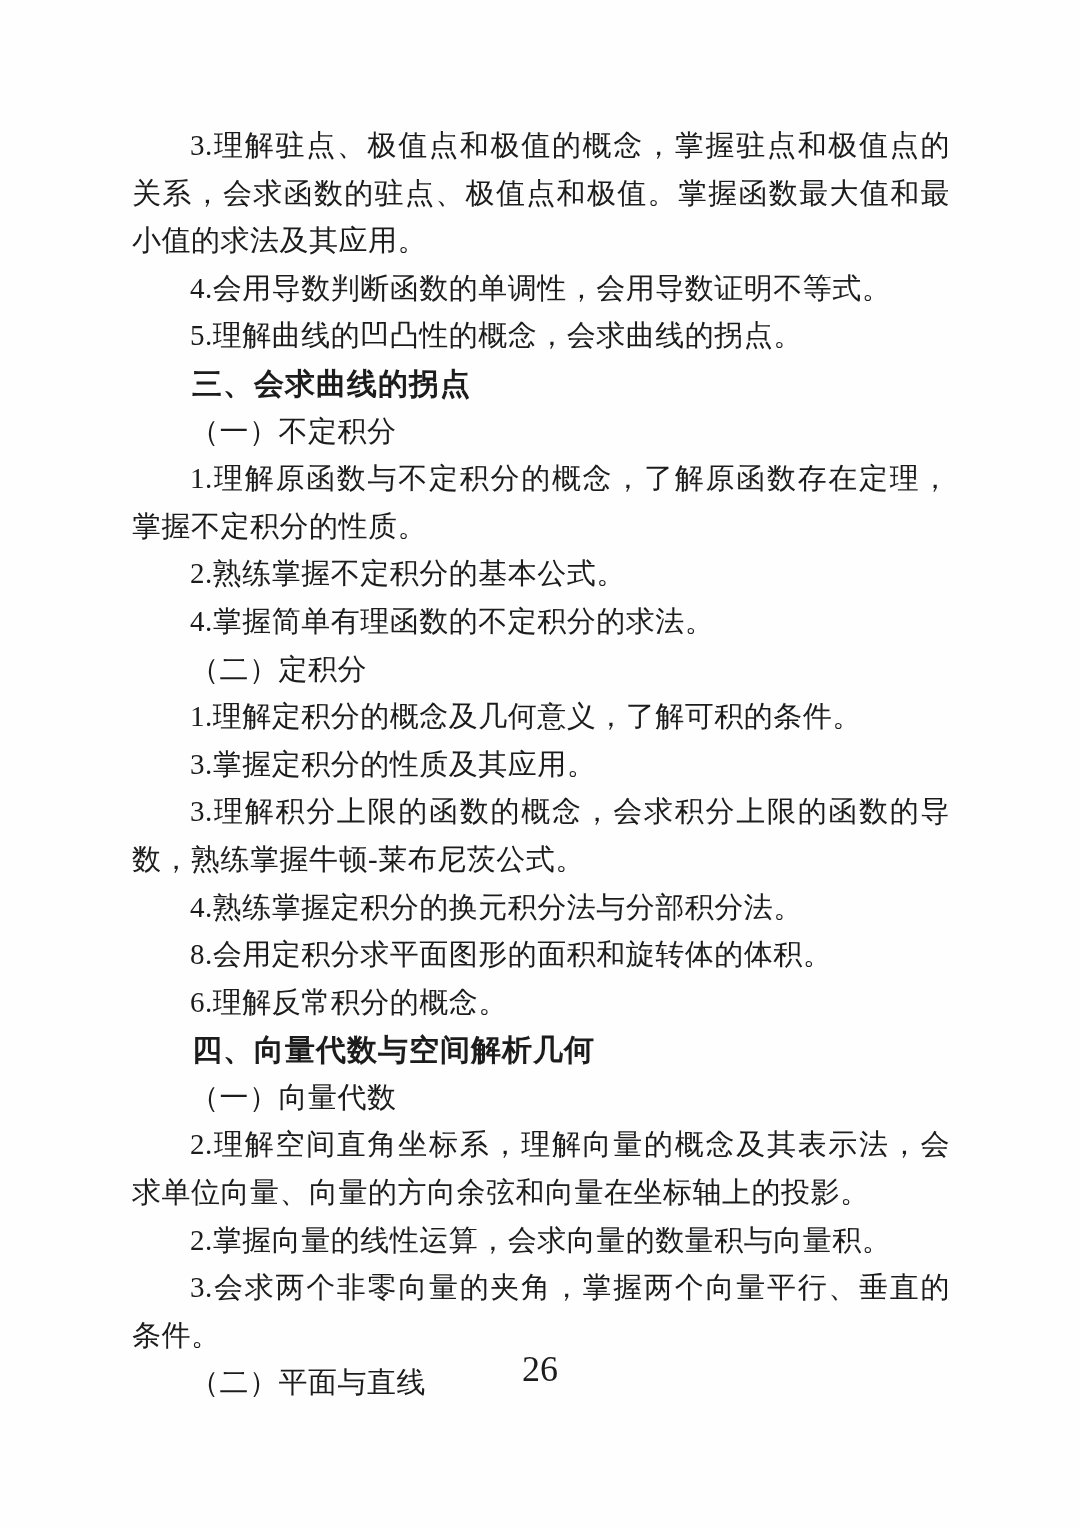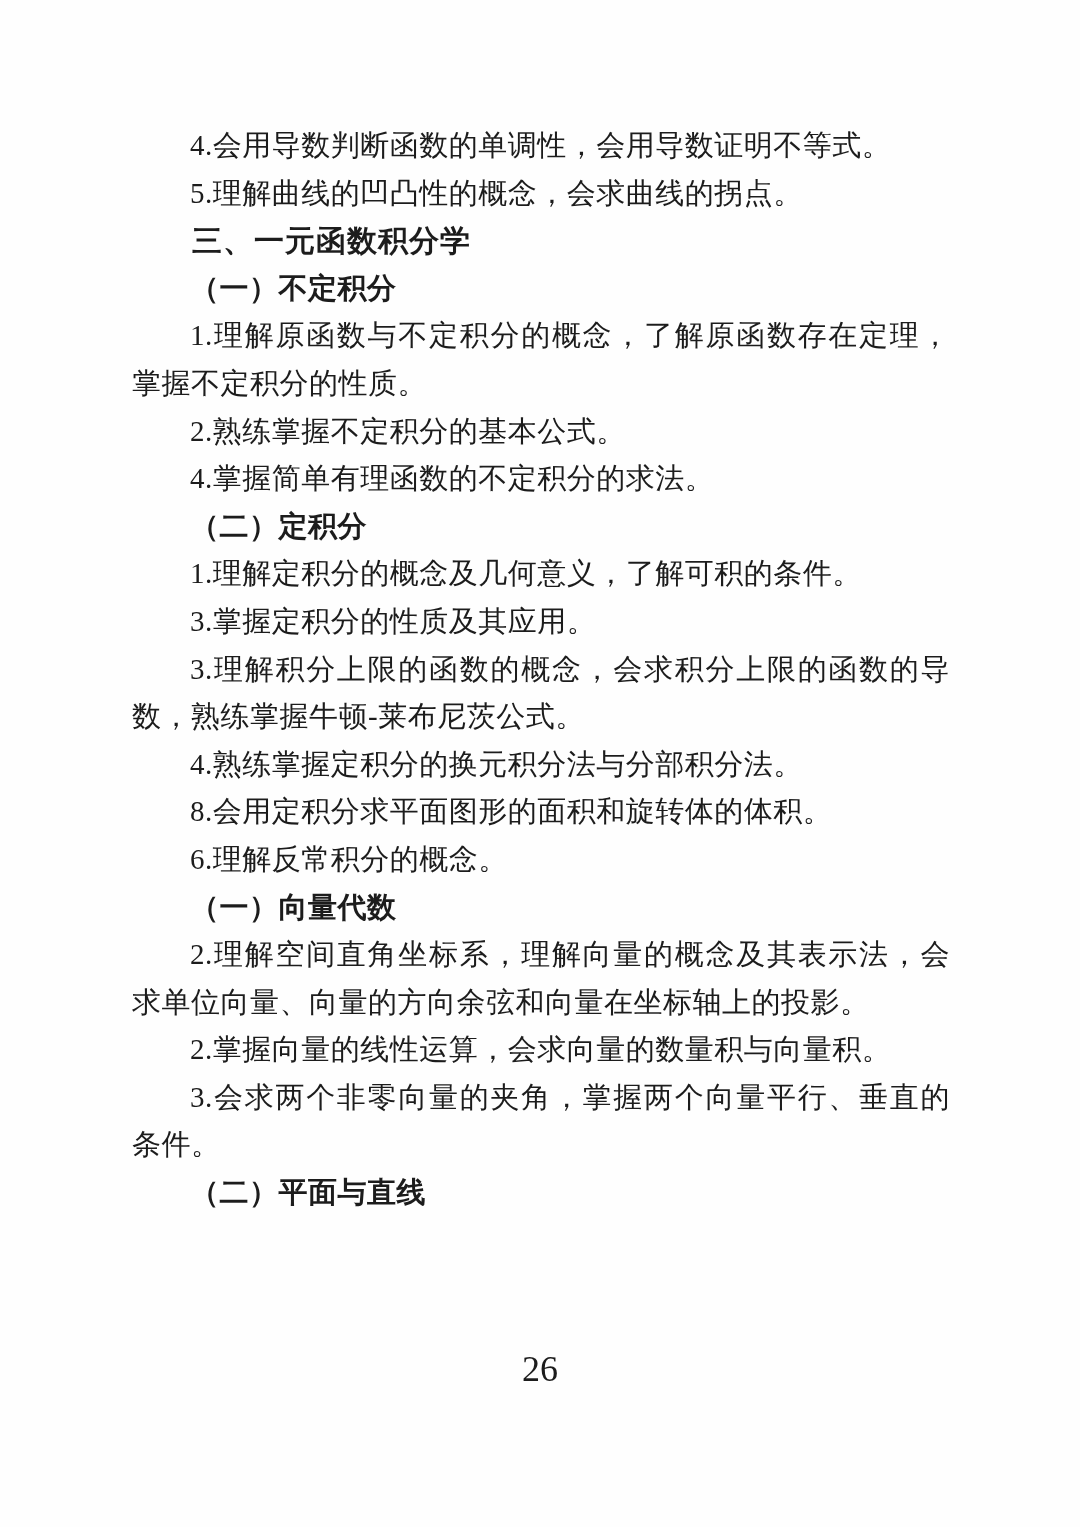--- a/index.html
+++ b/index.html
@@ -32,21 +32,21 @@
     letter-spacing: 0.5px;
   }
   p.body {
     font-family: "Liberation Serif", serif;
     font-size: 29px;
     font-weight: normal;
   }
   p.subheading {
     font-family: "Liberation Serif", serif;
     font-size: 29px;
-    font-weight: bold;
+    font-weight: normal;
     text-align: left;
   }
   p.heading {
     font-family: "Liberation Sans", sans-serif;
     font-size: 30px;
     font-weight: bold;
     text-align: left;
     letter-spacing: 1px;
   }
   .page-number {
@@ -58,34 +58,36 @@
     font-family: "Liberation Serif", serif;
     font-size: 36px;
     color: #1c1c1c;
   }
 </style>
 </head>
 <body>
 
 <div class="page">
   <div class="content">
+      <p class="body">3.理解驻点、极值点和极值的概念，掌握驻点和极值点的关系，会求函数的驻点、极值点和极值。掌握函数最大值和最小值的求法及其应用。</p>
       <p class="body">4.会用导数判断函数的单调性，会用导数证明不等式。</p>
       <p class="body">5.理解曲线的凹凸性的概念，会求曲线的拐点。</p>
-      <p class="heading">三、一元函数积分学</p>
+      <p class="heading">三、会求曲线的拐点</p>
       <p class="subheading">（一）不定积分</p>
       <p class="body">1.理解原函数与不定积分的概念，了解原函数存在定理，掌握不定积分的性质。</p>
       <p class="body">2.熟练掌握不定积分的基本公式。</p>
       <p class="body">4.掌握简单有理函数的不定积分的求法。</p>
       <p class="subheading">（二）定积分</p>
       <p class="body">1.理解定积分的概念及几何意义，了解可积的条件。</p>
       <p class="body">3.掌握定积分的性质及其应用。</p>
       <p class="body">3.理解积分上限的函数的概念，会求积分上限的函数的导数，熟练掌握牛顿-莱布尼茨公式。</p>
       <p class="body">4.熟练掌握定积分的换元积分法与分部积分法。</p>
       <p class="body">8.会用定积分求平面图形的面积和旋转体的体积。</p>
       <p class="body">6.理解反常积分的概念。</p>
+      <p class="heading">四、向量代数与空间解析几何</p>
       <p class="subheading">（一）向量代数</p>
       <p class="body">2.理解空间直角坐标系，理解向量的概念及其表示法，会求单位向量、向量的方向余弦和向量在坐标轴上的投影。</p>
       <p class="body">2.掌握向量的线性运算，会求向量的数量积与向量积。</p>
       <p class="body">3.会求两个非零向量的夹角，掌握两个向量平行、垂直的条件。</p>
       <p class="subheading">（二）平面与直线</p>
     </div>
   <div class="page-number">26</div>
 </div>
 
 </body></html>

